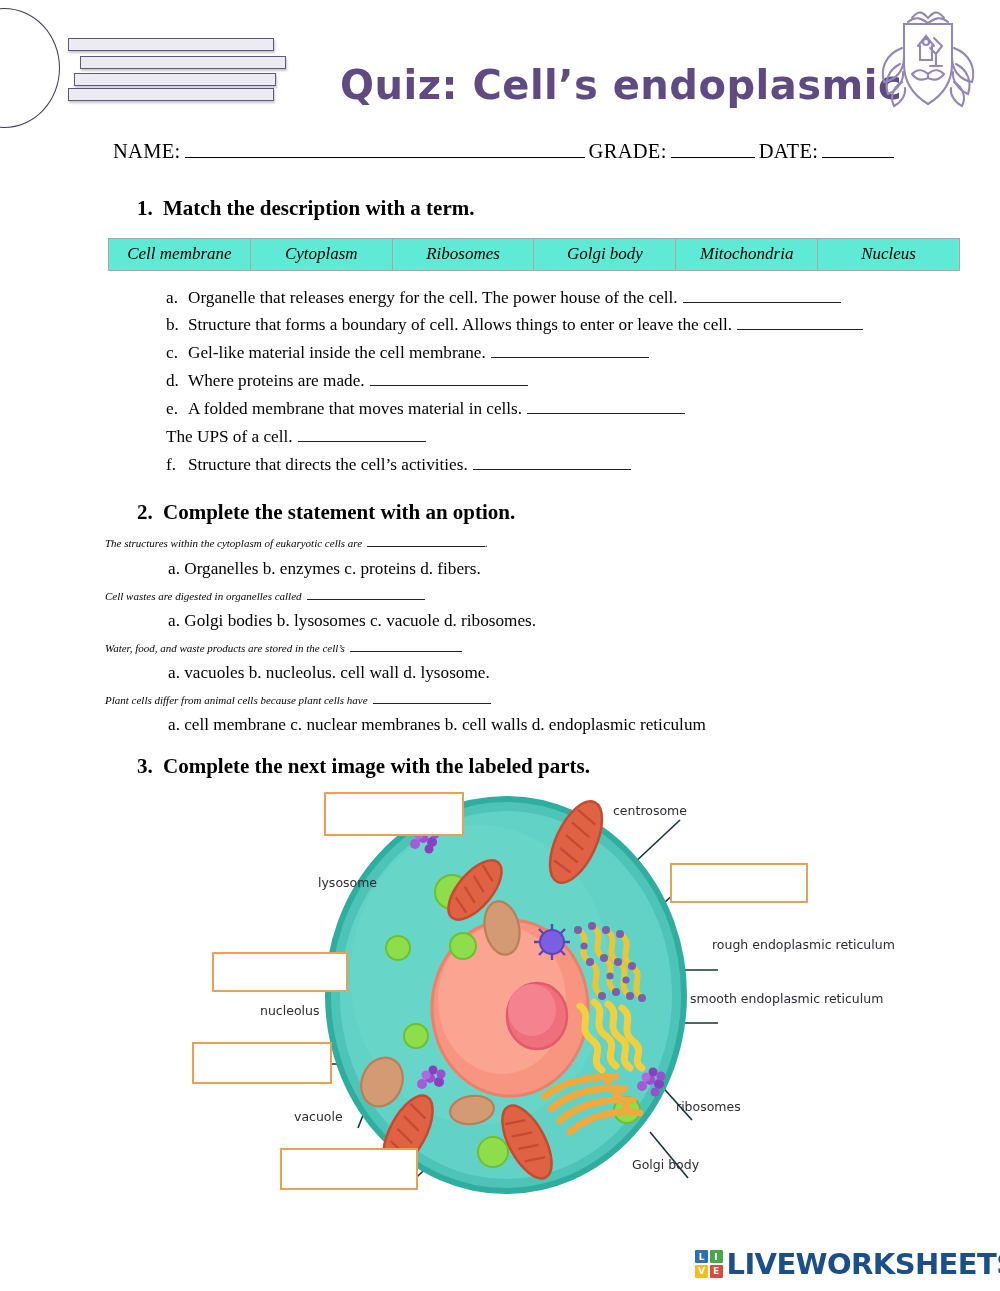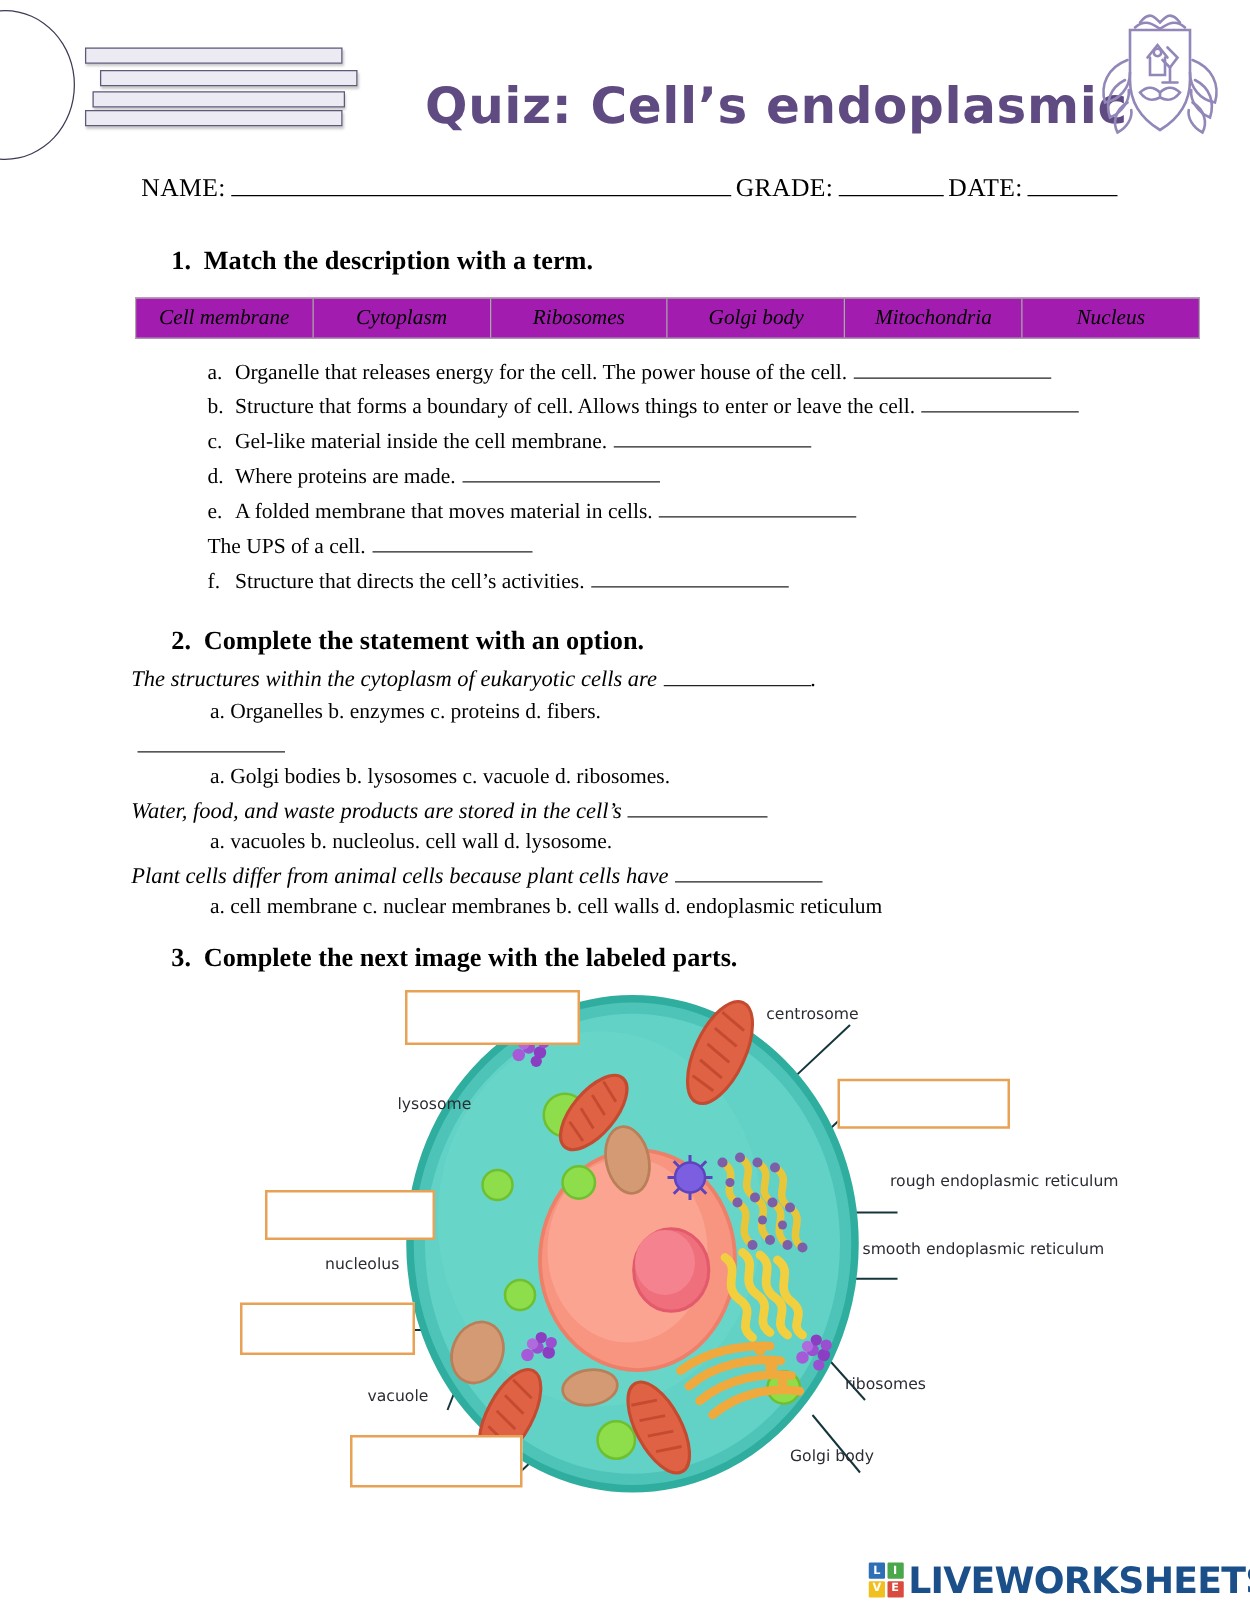--- a/index.html
+++ b/index.html
@@ -91,21 +91,21 @@
   }
   .q-num { display: inline-block; width: 26px; }
 
   
   .wordbank {
     position: absolute;
     left: 108px; top: 238px;
     width: 850px;
     display: flex;
     border: 1px solid #a8a8a8;
-    background: #a21caf;
+    background: #5eead4;
   }
   .wb-cell {
     flex: 1;
     text-align: center;
     font-style: italic;
     font-size: 17px;
     padding: 5px 2px 6px;
     border-right: 1px solid #a8a8a8;
   }
   .wb-cell:last-child { border-right: none; }
@@ -120,21 +120,21 @@
   .blank {
     display: inline-block;
     border-bottom: 1.4px solid #222;
     height: 13px;
     margin-left: 5px;
   }
 
   
   .stmt {
     position: absolute;
-    font-size: 18px;
+    font-size: 11px;
     font-style: italic;
     white-space: nowrap;
   }
   .opts {
     position: absolute;
     font-size: 17.2px;
     white-space: nowrap;
   }
 
   
@@ -282,21 +282,21 @@
 <div class="q-head" style="left:137px; top:500px;">
   <span class="q-num">2.</span><span>Complete the statement with an option.</span>
 </div>
 
 <div class="stmt" style="left:105px; top:533px;">
   <span>The structures within the cytoplasm of eukaryotic cells are</span><span class="blank" style="width:118px"></span><span>.</span>
 </div>
 <div class="opts" style="left:168px; top:559px;">a. Organelles   b. enzymes   c. proteins   d. fibers.</div>
 
 <div class="stmt" style="left:105px; top:586px;">
-  <span class="blank" style="width:118px"></span>
+  <span>Cell wastes are digested in organelles called</span><span class="blank" style="width:118px"></span>
 </div>
 <div class="opts" style="left:168px; top:611px;text-align:right;">a. Golgi bodies b. lysosomes c. vacuole d. ribosomes.</div>
 
 <div class="stmt" style="left:105px; top:638px;">
   <span>Water, food, and waste products are stored in the cell’s</span><span class="blank" style="width:112px"></span>
 </div>
 <div class="opts" style="left:168px; top:663px;">a. vacuoles b. nucleolus. cell wall d. lysosome.</div>
 
 <div class="stmt" style="left:105px; top:690px;">
   <span>Plant cells differ from animal cells because plant cells have</span><span class="blank" style="width:118px"></span>

